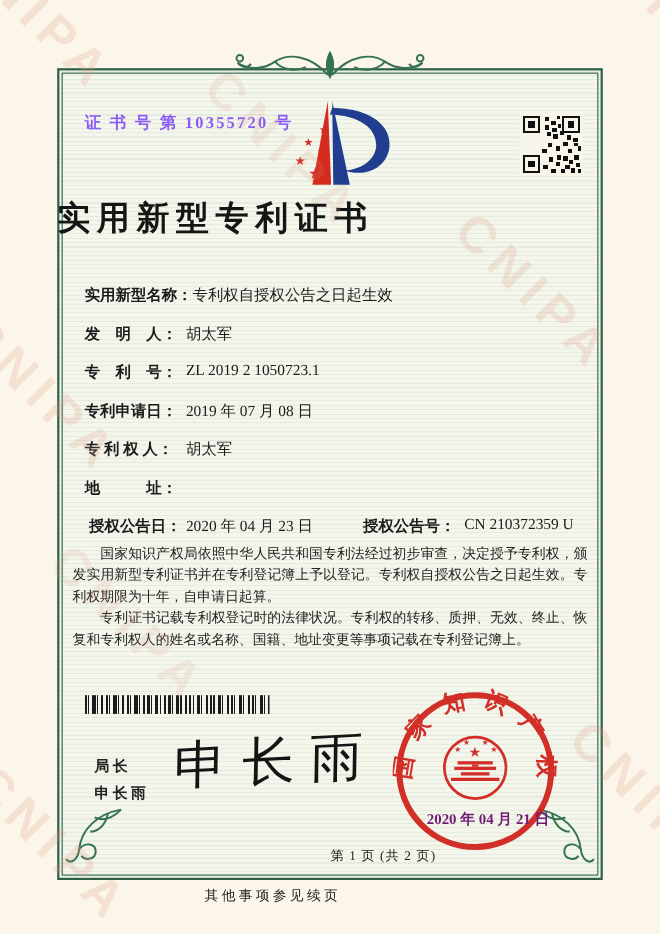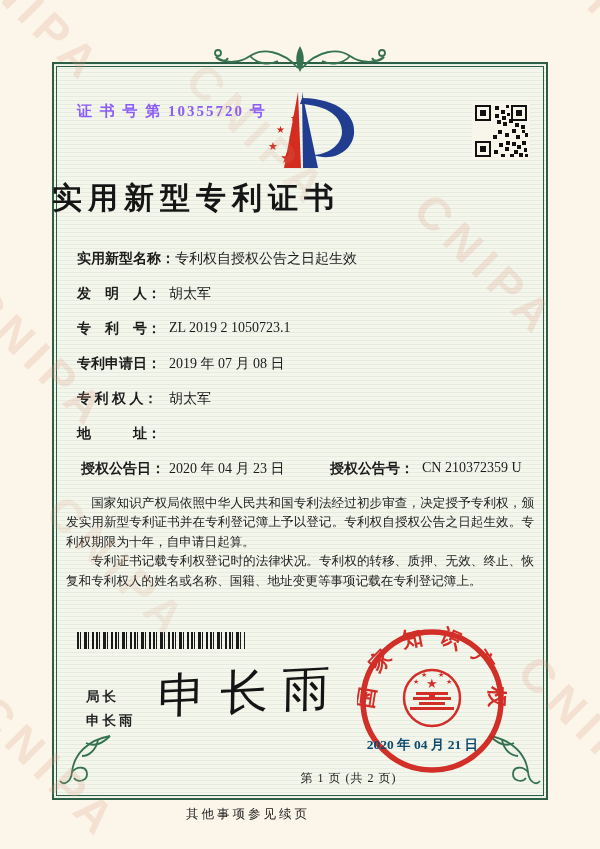--- a/index.html
+++ b/index.html
@@ -46,21 +46,21 @@
   .logo { position:absolute; left:240px; top:88px; width:128px; height:88px; z-index:4; }
   .qr   { position:absolute; left:472px; top:102px; width:58px; height:58px; z-index:4; }
   .title {
     position:absolute; left:52px; top:178px; width:496px; z-index:4;
     text-align:left; font-size:30px; font-weight:bold; color:#151515;
     letter-spacing:6px;
     border-radius:19px;
   }
   
   .fields { position:absolute; left:77px; top:250px; width:455px; z-index:4; }
-  .field-row { display:flex; align-items:flex-start; height:22px; margin-bottom:13px; font-size:14px; color:#1b1b1b; }
+  .field-row { display:flex; align-items:flex-start; height:22px; margin-bottom:13px; font-size:14px; color:#1b1b1b;margin-top:10px; }
   .field-label { display:inline-block; min-width:92px; font-weight:bold; white-space:nowrap; }
   .field-value { white-space:nowrap; }
   .addr-value { font-size:12px; padding-top:2px; letter-spacing:0; }
   .pair { display:flex; }
   .pair-first { width:253px;text-align:center; }
   
   .body-text {
     position:absolute; left:66px; top:494px; width:468px; z-index:4;
     font-size:12.6px; line-height:19.4px; color:#222; text-align:justify;
   }
@@ -84,22 +84,22 @@
   .sig-title { top:688px; }
   .sig-name  { top:712px; }
   .sig-hand {
     position:absolute; left:158px; top:660px; z-index:4;
     font-size:48px; color:#141414; letter-spacing:14px; white-space:nowrap;
     transform:rotate(-3deg) skewX(-4deg);
   }
   
   .seal { position:absolute; left:357px; top:626px; width:150px; height:150px; z-index:5; opacity:0.93; }
   .seal-date {
-    position:absolute; left:354px; top:736px; width:124px; z-index:5;
-    text-align:right; font-size:13.5px; font-weight:bold; color:#0c4a6e; white-space:nowrap;
+    position:absolute; left:388px; top:736px; width:124px; z-index:5;
+    text-align:left; font-size:13.5px; font-weight:bold; color:#701a75; white-space:nowrap;
   }
   
   .page-num {
     position:absolute; left:52px; top:770px; width:593px; z-index:4;
     text-align:center; font-size:12px; color:#222; letter-spacing:1px;
   }
   .cont-note {
     position:absolute; left:0; top:806px; width:496px; z-index:4;
     text-align:center; font-size:12.5px; color:#1b1b1b; letter-spacing:3px;
   }

